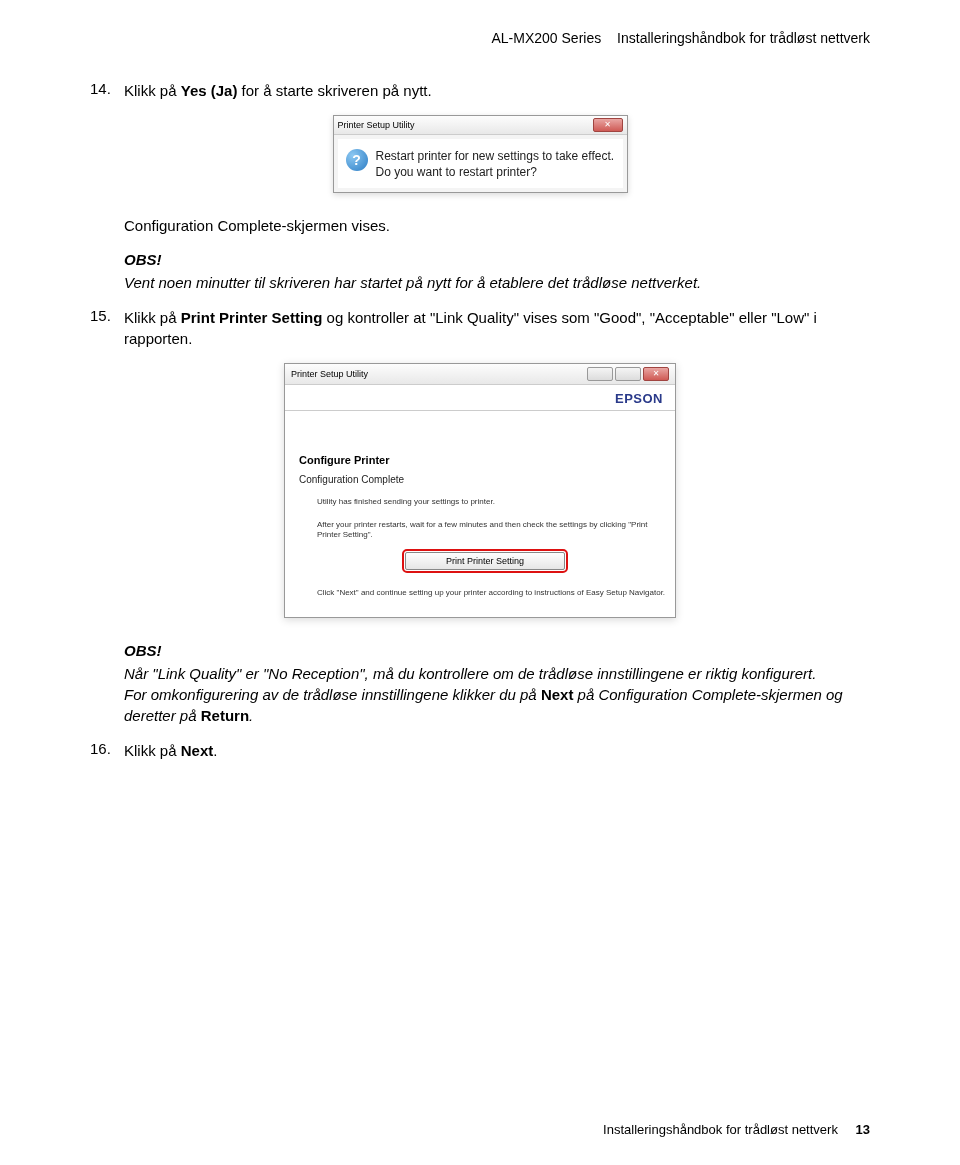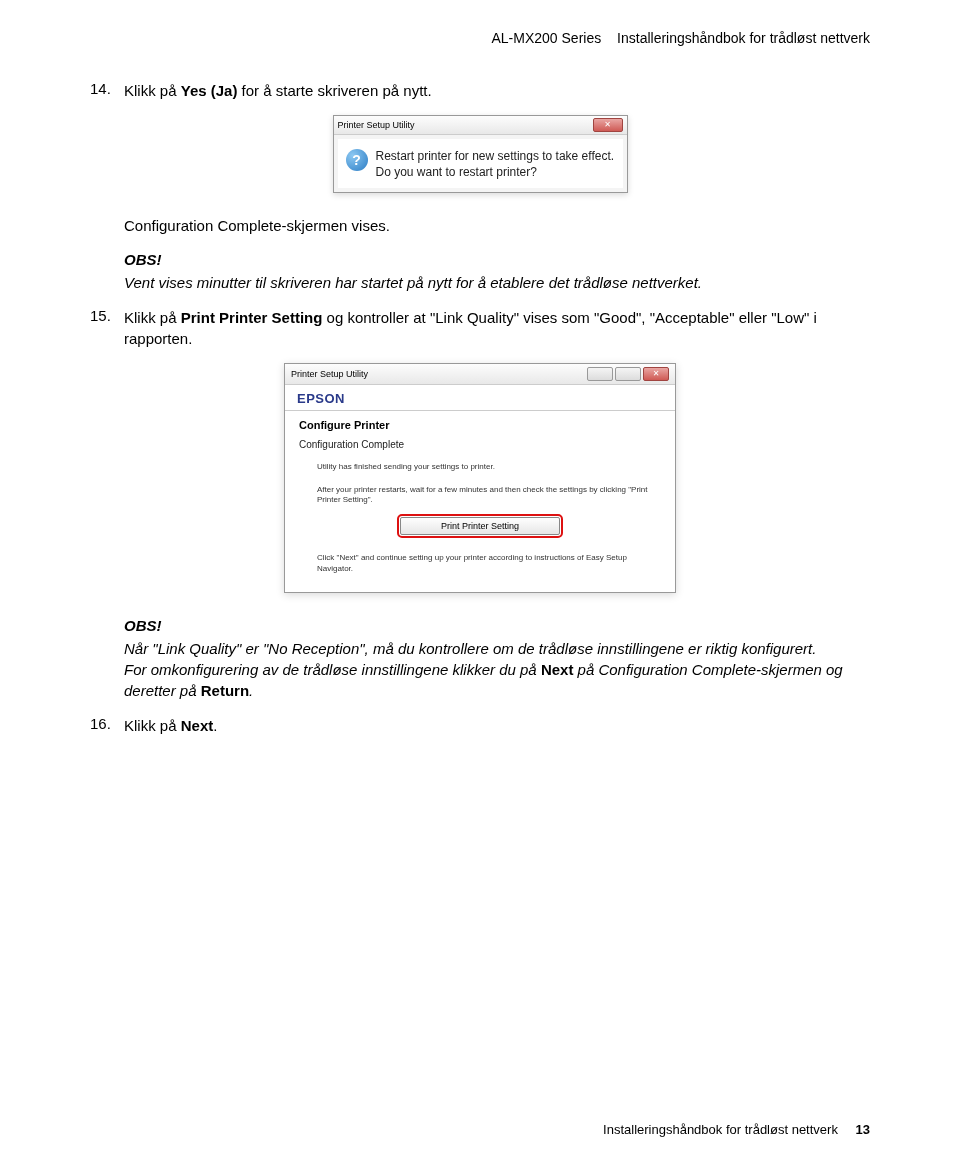--- a/index.html
+++ b/index.html
@@ -162,29 +162,29 @@
   }
   .bd-winbtn.close::before {
     content: "✕";
     color: #fff;
     font-size: 8px;
     position: absolute;
     left: 50%; top: 50%;
     transform: translate(-50%,-55%);
   }
   .bd-brand {
-    text-align: left;
+    text-align: right;
     font-weight: bold;
     color: #2a3a8a;
     font-size: 13px;
     padding: 6px 12px 4px 12px;
     letter-spacing: 0.5px;
   }
   .bd-sep { height: 1px; background: #ccc; }
-  .bd-content { padding: 8px 14px 6px 14px; }
+  .bd-content { padding: 8px 4px 6px 14px; margin-top: 35px; }
   .bd-h1 { font-size: 11px; font-weight: bold; margin-bottom: 8px; }
   .bd-h2 { font-size: 10px; margin-bottom: 12px; color: #222; }
   .bd-small { font-size: 8px; color: #333; line-height: 1.3; margin-bottom: 12px; padding-left: 18px; }
   .bd-print-row { display: flex; justify-content: center; margin: 10px 0 18px 0; }
   .bd-print-btn {
     font-size: 9px;
     padding: 3px 40px;
     background: linear-gradient(#fefefe,#e6e6e6);
     border: 1px solid #888;
     border-radius: 2px;
@@ -243,21 +243,21 @@
           <div>Restart printer for new settings to take effect.</div>
           <div>Do you want to restart printer?</div>
         </div>
       </div>
     </div>
   </div>
 
   <div class="indent-block">
     <div>Configuration Complete-skjermen vises.</div>
     <div class="note-heading">OBS!</div>
-    <div class="note-body">Vent vises minutter til skriveren har startet på nytt for å etablere det trådløse nettverket.</div>
+    <div class="note-body">Vent noen minutter til skriveren har startet på nytt for å etablere det trådløse nettverket.</div>
   </div>
 
   <div class="step-row">
     <div class="step-num">15.</div>
     <div class="step-text">
       <span>Klikk på </span><span class="bold">Print Printer Setting</span><span> og kontroller at "Link Quality" vises som "Good", "Acceptable" eller "Low" i rapporten.</span>
     </div>
   </div>
 
   <div class="big-dialog">

